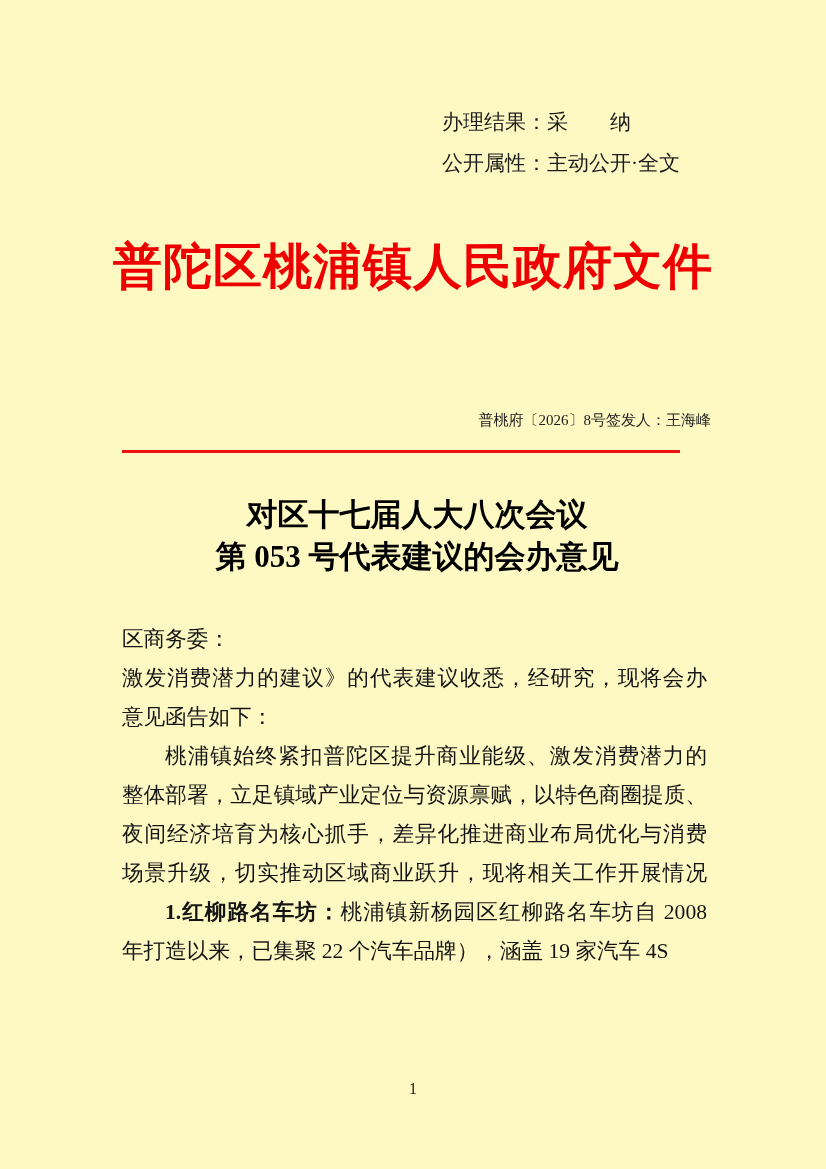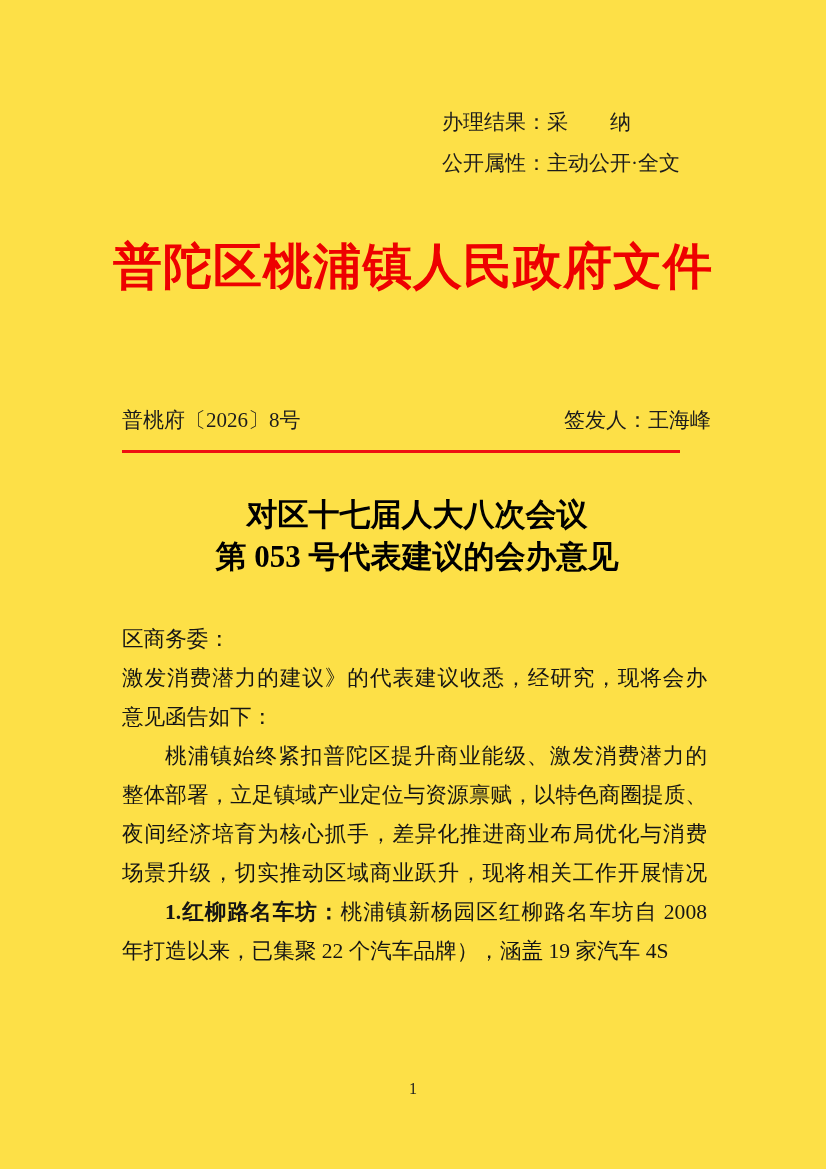--- a/index.html
+++ b/index.html
@@ -1,20 +1,20 @@
 <!DOCTYPE html>
 <html><head>
 <meta charset="utf-8">
 <style>
   html, body { margin: 0; padding: 0; background: #ffffff; }
   .page {
     position: relative;
     width: 826px;
     height: 1169px;
-    background: #fde047;
+    background: #fef9c3;
     font-family: "Liberation Serif", "DejaVu Serif", serif;
     color: #141414;
     overflow: hidden;
   }
   
   .meta {
     position: absolute;
     left: 442px;
     top: 102px;
     font-size: 21px;
@@ -36,22 +36,22 @@
     line-height: 62px;
     white-space: nowrap;
   }
   
   .refrow {
     position: absolute;
     left: 122px;
     top: 406px;
     width: 589px;
     display: flex;
-    justify-content: space-between;
-    font-size: 21px;
+    justify-content: flex-end;
+    font-size: 15px;
     line-height: 28px;
     color: #1c1c1c;
   }
   
   .redline {
     position: absolute;
     left: 122px;
     top: 450px;
     width: 558px;
     height: 3px;

